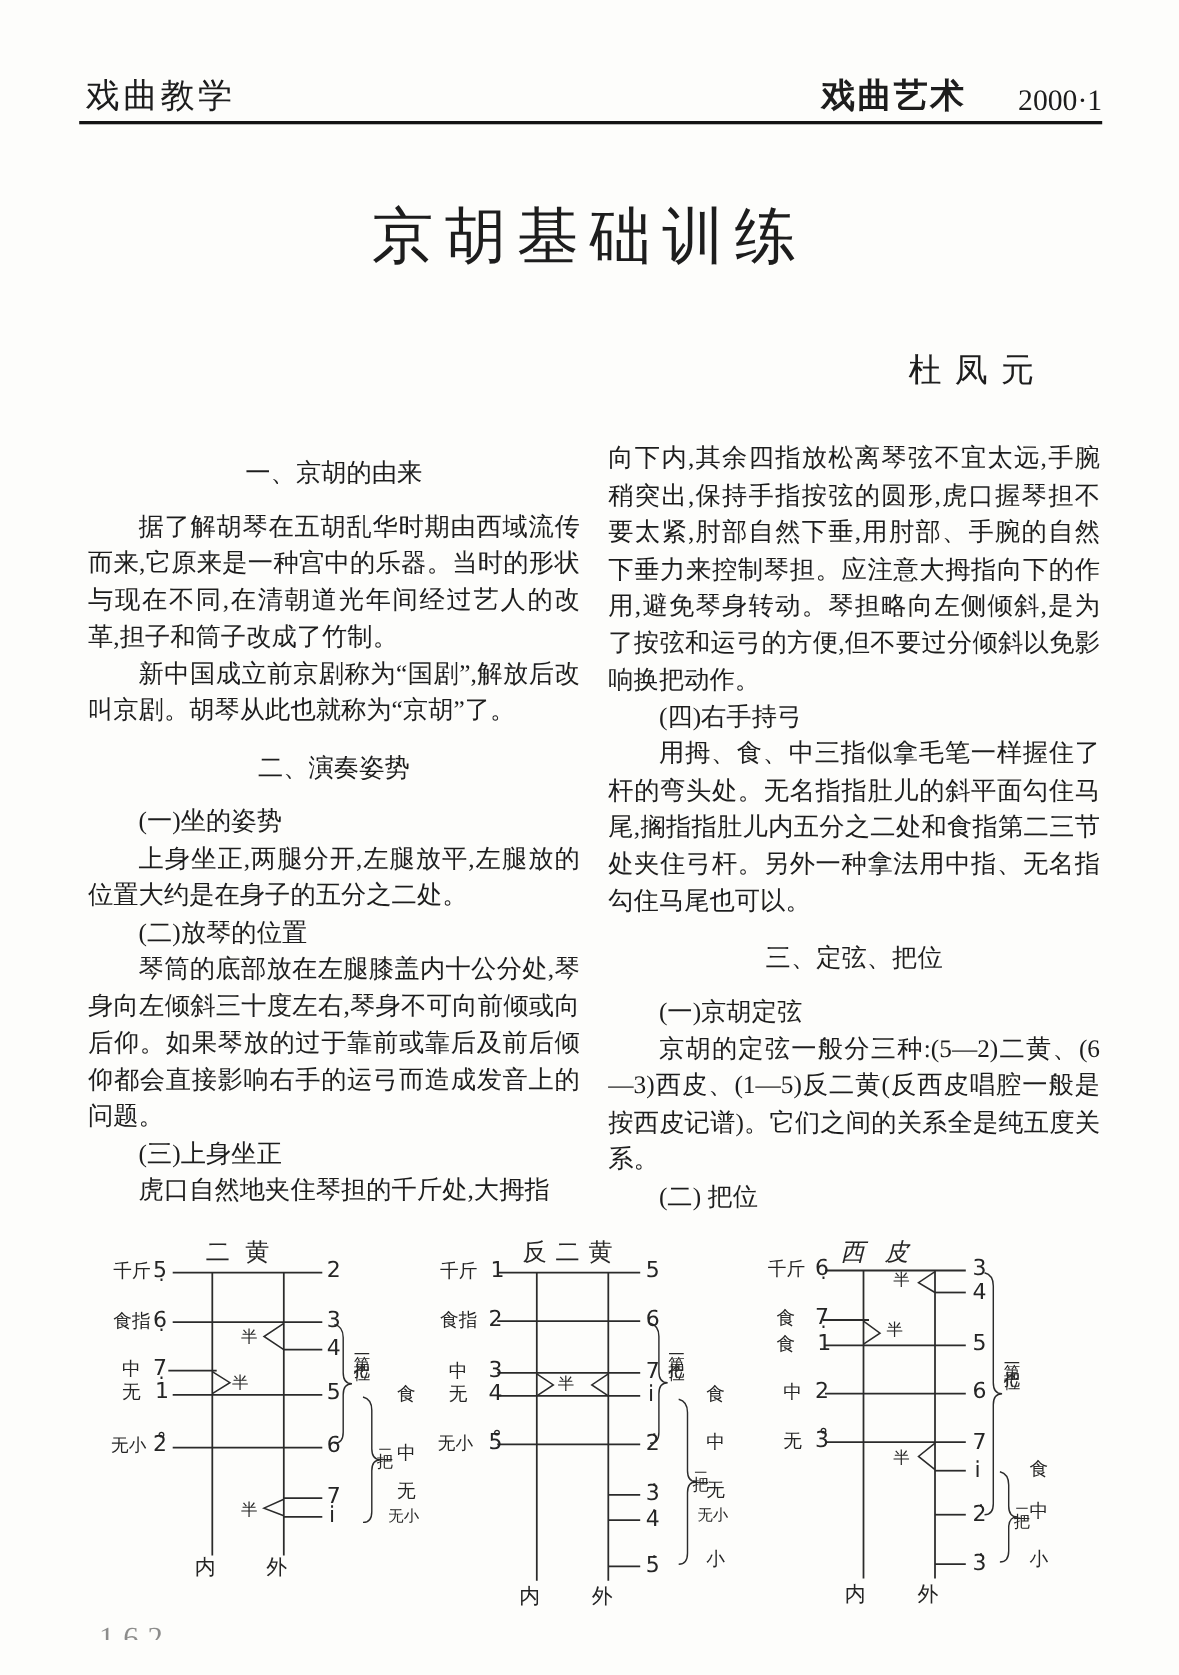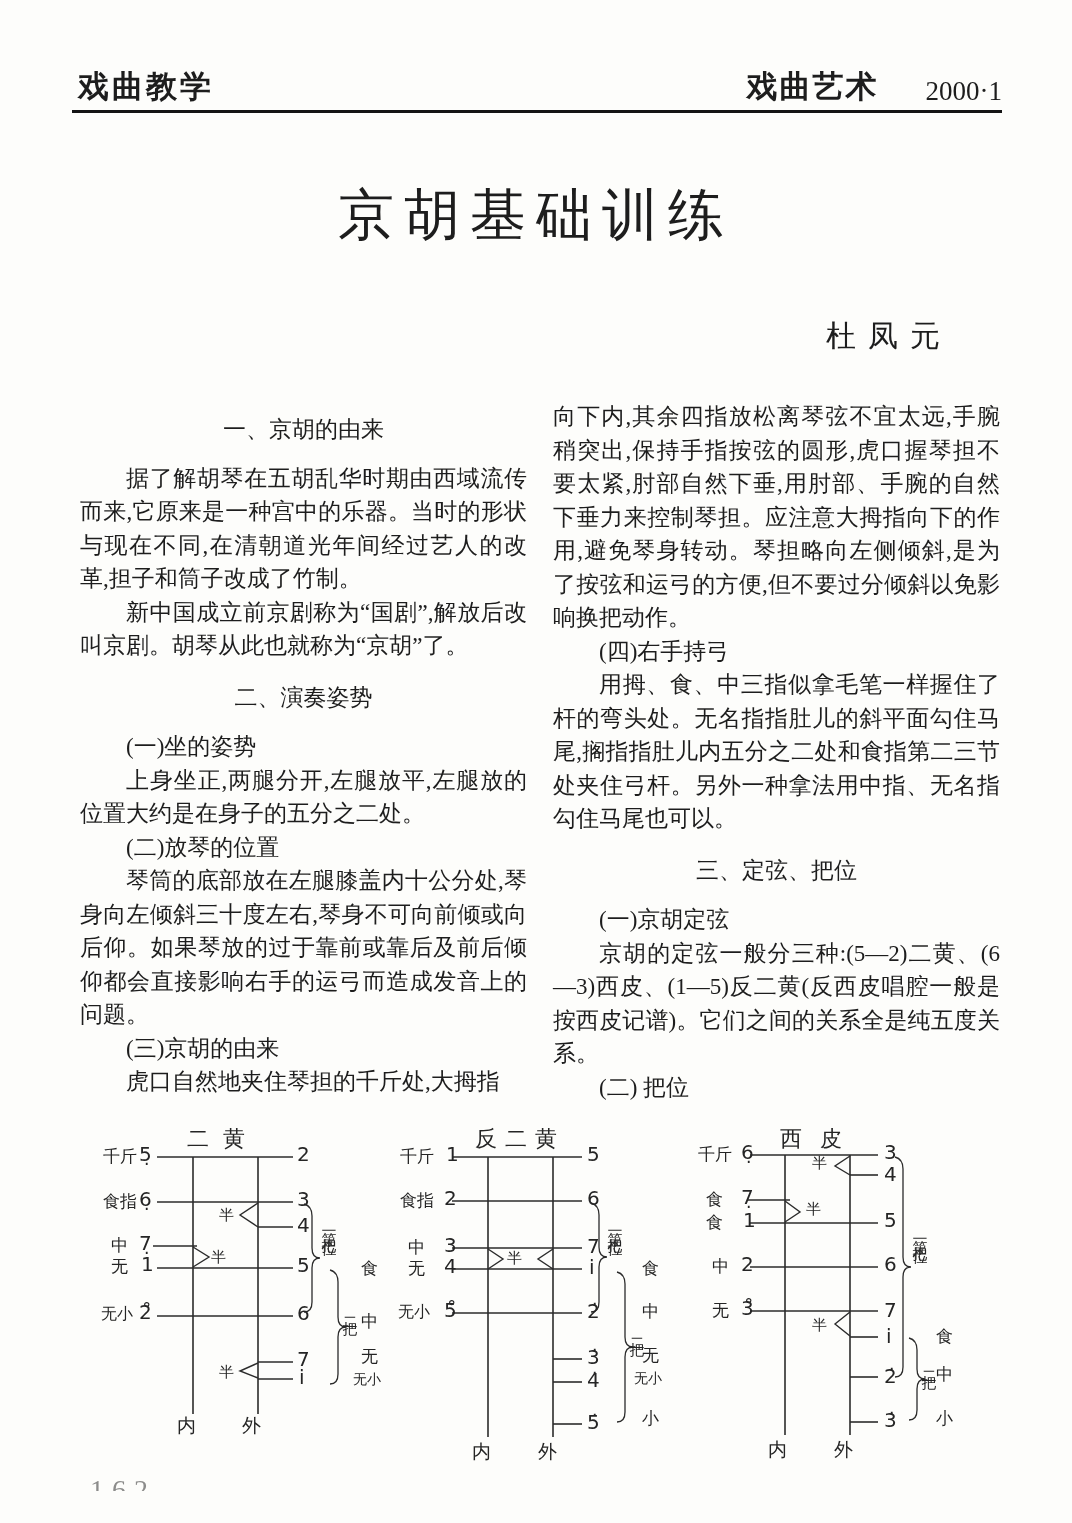--- a/index.html
+++ b/index.html
@@ -1,20 +1,20 @@
 <!DOCTYPE html>
 <html><head>
 <meta charset="utf-8">
 <style>
   html,body{margin:0;padding:0;background:#d9d9d9;}
   .page{position:relative;width:1072px;height:1523px;background:#fdfdfb;overflow:hidden;
         color:#1d1d1d;font-family:"Liberation Serif","DejaVu Serif",serif;}
   
   .hdr{position:absolute;top:66px;left:72px;right:70px;height:46px;}
-  .hdr-left{position:absolute;left:6px;top:0;font-size:31px;font-weight:700;letter-spacing:3px;
+  .hdr-left{position:absolute;left:6px;top:0;font-size:31px;font-weight:400;letter-spacing:3px;
             font-family:"DejaVu Sans","Liberation Sans",sans-serif;}
   .hdr-right{position:absolute;right:0;top:0;display:flex;align-items:flex-end;gap:17px;}
   .hdr-journal{font-size:31px;font-weight:600;letter-spacing:2px;
                font-family:"DejaVu Sans","Liberation Sans",sans-serif;}
   .hdr-issue{font-size:27px;padding-bottom:1px;margin-left:30px;}
   .hdr-rule{position:absolute;left:72px;width:930px;top:110px;height:3px;background:#141414;}
   
   .title{position:absolute;left:0;top:178px;width:100%;text-align:center;
          font-size:56px;letter-spacing:10px;font-weight:500;}
   .author{position:absolute;left:826px;top:316px;font-size:30px;letter-spacing:12px;}
@@ -60,21 +60,21 @@
 
   <div class="col col-left">
     <p class="ch ch-first">一、京胡的由来</p>
     <p class="ind">据了解胡琴在五胡乱华时期由西域流传而来,它原来是一种宫中的乐器。当时的形状与现在不同,在清朝道光年间经过艺人的改革,担子和筒子改成了竹制。</p>
     <p class="ind">新中国成立前京剧称为“国剧”,解放后改叫京剧。胡琴从此也就称为“京胡”了。</p>
     <p class="ch">二、演奏姿势</p>
     <p class="ind">(一)坐的姿势</p>
     <p class="ind">上身坐正,两腿分开,左腿放平,左腿放的位置大约是在身子的五分之二处。</p>
     <p class="ind">(二)放琴的位置</p>
     <p class="ind">琴筒的底部放在左腿膝盖内十公分处,琴身向左倾斜三十度左右,琴身不可向前倾或向后仰。如果琴放的过于靠前或靠后及前后倾仰都会直接影响右手的运弓而造成发音上的问题。</p>
-    <p class="ind">(三)京胡的由来</p>
+    <p class="ind">(三)上身坐正</p>
     <p class="ind">虎口自然地夹住琴担的千斤处,大拇指</p>
   </div>
 
   <div class="col col-right">
     <p>向下内,其余四指放松离琴弦不宜太远,手腕稍突出,保持手指按弦的圆形,虎口握琴担不要太紧,肘部自然下垂,用肘部、手腕的自然下垂力来控制琴担。应注意大拇指向下的作用,避免琴身转动。琴担略向左侧倾斜,是为了按弦和运弓的方便,但不要过分倾斜以免影响换把动作。</p>
     <p class="ind">(四)右手持弓</p>
     <p class="ind">用拇、食、中三指似拿毛笔一样握住了杆的弯头处。无名指指肚儿的斜平面勾住马尾,搁指指肚儿内五分之二处和食指第二三节处夹住弓杆。另外一种拿法用中指、无名指勾住马尾也可以。</p>
     <p class="ch">三、定弦、把位</p>
     <p class="ind">(一)京胡定弦</p>
     <p class="ind">京胡的定弦一般分三种:(5—2)二黄、(6—3)西皮、(1—5)反二黄(反西皮唱腔一般是按西皮记谱)。它们之间的关系全是纯五度关系。</p>
@@ -190,21 +190,21 @@
       <line x1="60" y1="189" x2="188" y2="189"></line>
       <line x1="160" y1="215" x2="188" y2="215"></line>
       <line x1="160" y1="255" x2="188" y2="255"></line>
       <line x1="160" y1="300" x2="188" y2="300"></line>
       <polyline points="160,34 145,44 160,53" stroke-width="1.4"></polyline>
       <polyline points="95,79 110,90 95,100" stroke-width="1.4"></polyline>
       <polyline points="160,190 145,202 160,214" stroke-width="1.4"></polyline>
       <path d="M 205,35 Q 213,37 213,47 L 213,135 Q 213,145 221,145 Q 213,145 213,155 L 213,245 Q 213,255 205,255" stroke-width="1.3"></path>
       <path d="M 219,216 Q 227,218 227,228 L 227,247 Q 227,257 235,257 Q 227,257 227,267 L 227,288 Q 227,298 219,298" stroke-width="1.3"></path>
     </svg>
-    <div class="dt dtitle" style="left:70px;top:6px;width:120px;letter-spacing:18px;">西皮</div>
+    <div class="dt dtitle" style="left:54px;top:6px;width:120px;letter-spacing:18px;font-style:italic;">西皮</div>
     <div class="dt" style="left:8px;top:24px;">千斤</div>
     <div class="dt num" style="left:51px;top:20px;">6̣</div>
     <div class="dt" style="left:16px;top:69px;">食</div>
     <div class="dt num" style="left:51px;top:65px;">7̣</div>
     <div class="dt" style="left:16px;top:92px;">食</div>
     <div class="dt num" style="left:53px;top:88px;">1</div>
     <div class="dt" style="left:22px;top:136px;">中</div>
     <div class="dt num" style="left:51px;top:132px;">2</div>
     <div class="dt" style="left:22px;top:180px;">无</div>
     <div class="dt num" style="left:51px;top:176px;">3̊</div>

